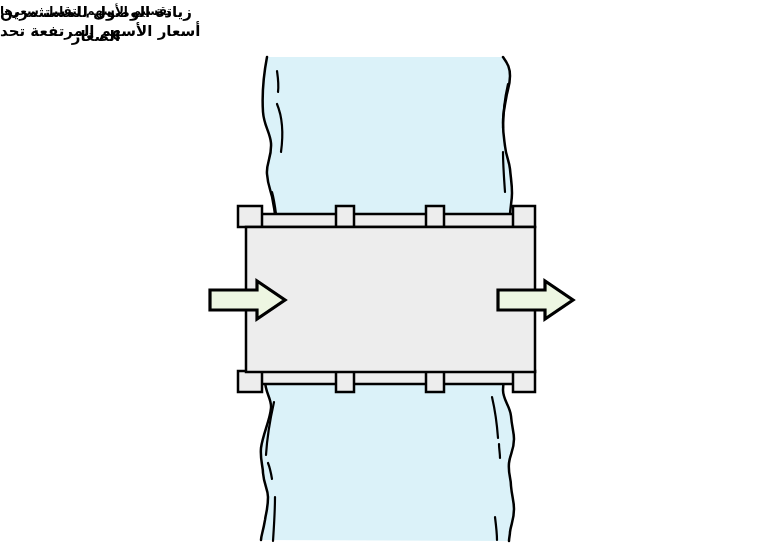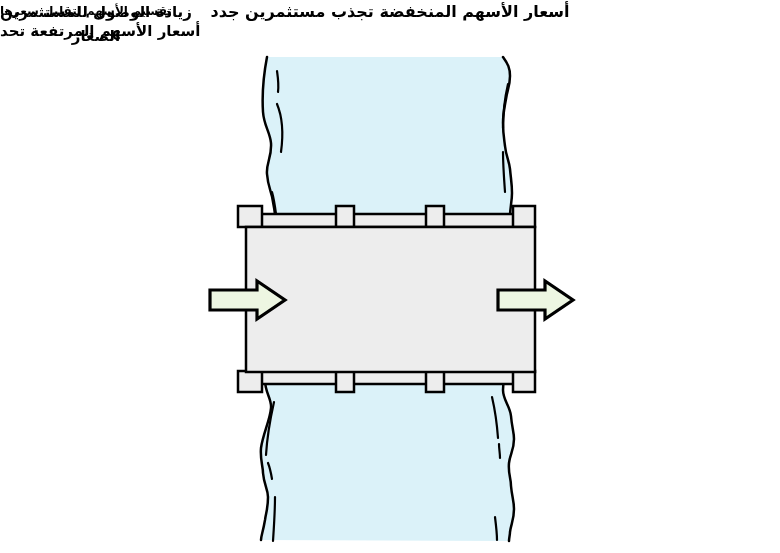--- a/index.html
+++ b/index.html
@@ -126,21 +126,20 @@
       <rect x="426" y="371" width="18" height="21"></rect>
       <rect x="513" y="371" width="22" height="21"></rect>
 
       <rect x="246" y="227" width="289" height="145"></rect>
     </g>
 
     <polygon fill="#edf6e2" stroke="#000000" stroke-width="3.2" stroke-linejoin="miter" points="210,290 257,290 257,281 285,300 257,319 257,310 210,310"></polygon>
     <polygon fill="#edf6e2" stroke="#000000" stroke-width="3.2" stroke-linejoin="miter" points="498,290 545,290 545,281 573,300 545,319 545,310 498,310"></polygon>
   </svg>
 
-  <div class="txt title-text" dir="rtl">أسعار الأسهم المنخفضة تجذب مستثمرين جدد</div>
 
   <div class="txt left-label" dir="rtl">
     <div>أسعار الأسهم المرتفعة تحد</div>
   </div>
 
   <div class="txt right-label" dir="rtl">
     <div>زيادة الوصول للمستثمرين</div>
     <div>الصغار</div>
   </div>
 

